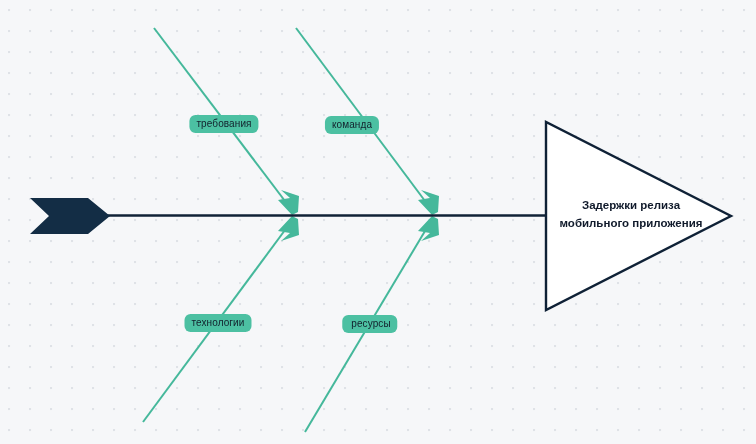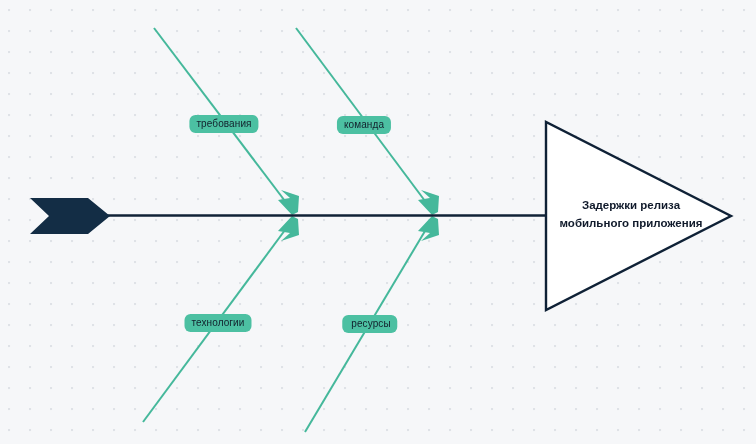--- a/index.html
+++ b/index.html
@@ -98,19 +98,19 @@
     <polygon class="tail-shape" points="30,198 88,198 110,216 88,234 30,234 49,216" fill="#132d45"></polygon>
 
     <polygon class="head-triangle" points="546,122 546,310 731,216" stroke="#0f2136"></polygon>
 
     <text class="head-text" x="631" y="206">Задержки релиза</text>
     <text class="head-text" x="631" y="224">мобильного приложения</text>
   </svg>
 
   <div class="cat-label" style="left:224px; top:124px; background:#4cc0a2;">требования</div>
 
-  <div class="cat-label" style="left:364px; top:125px; background:#4cc0a2;">команда</div>
+  <div class="cat-label" style="left:352px; top:125px; background:#4cc0a2;">команда</div>
 
   <div class="cat-label" style="left:218px; top:323px; background:#4cc0a2;">технологии</div>
 
   <div class="cat-label" style="left:370px; top:324px; background:#4cc0a2;padding-left:9px;">ресурсы</div>
 
 </div>
 
 </body></html>

